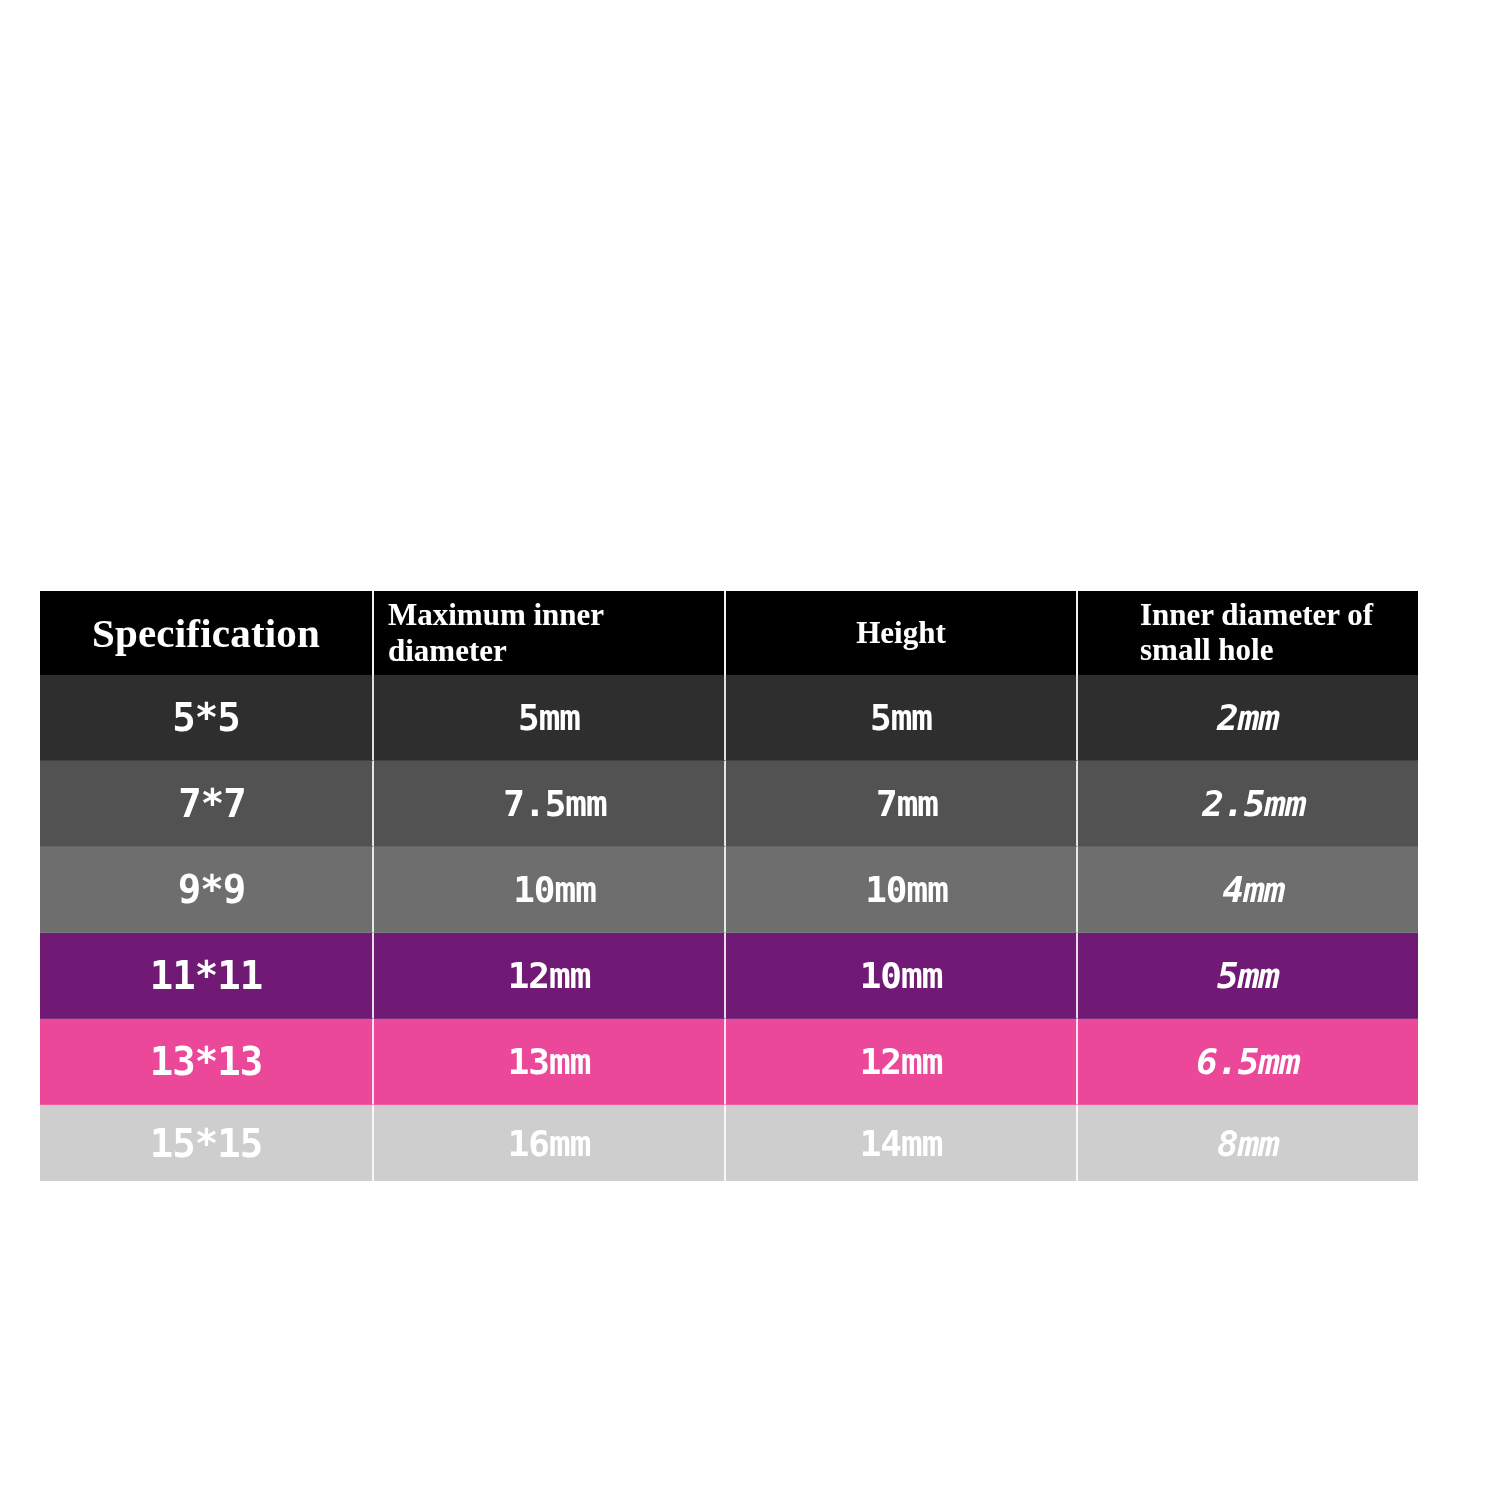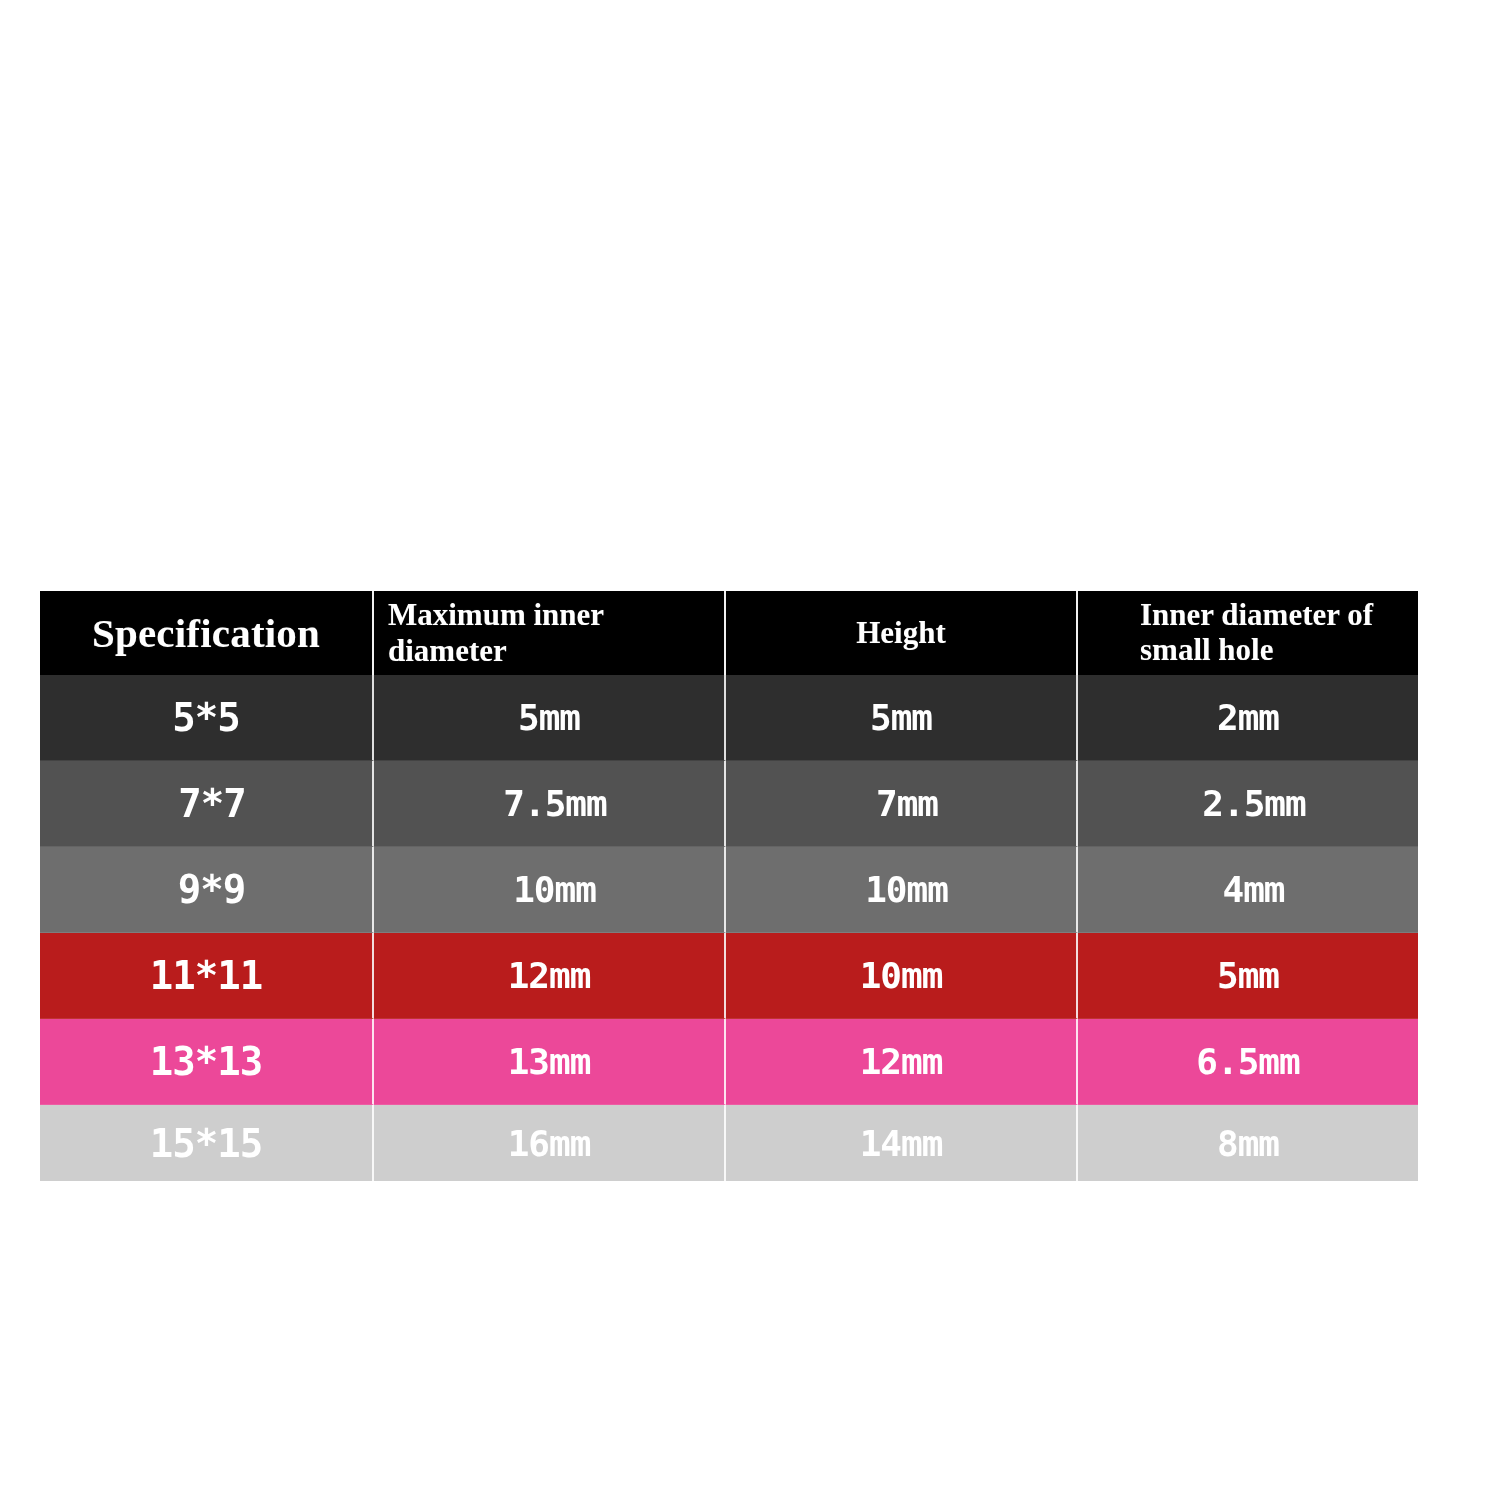--- a/index.html
+++ b/index.html
@@ -79,31 +79,31 @@
     vertical-align: middle;
     box-sizing: border-box;
     border-right: 2px solid rgba(255,255,255,0.85);
     font-family: "DejaVu Sans Mono", monospace;
     font-weight: 700;
     font-size: 36px;
     color: #ffffff;
     letter-spacing: -1px;
     white-space: nowrap;
   }
-  tbody td:last-child { border-right: none; }
+  tbody td:last-child { border-right: none; font-style: italic; }
 
   tbody td.spec-cell {
     font-size: 39px;
   }
 
   
   tbody tr.r0 td { background: #2e2e2e; }
   tbody tr.r1 td { background: #525252; padding-left: 12px; }
   tbody tr.r2 td { background: #6e6e6e; padding-left: 11px; }
-  tbody tr.r3 td { background: #b91c1c; }
+  tbody tr.r3 td { background: #701a75; }
   tbody tr.r4 td { background: #ec4899; }
   tbody tr.r5 td { background: #cecece; height: 76px; margin-left: 30px; }
 
   
   tbody tr td { border-bottom: 1px solid rgba(255,255,255,0.10); }
   tbody tr.r5 td { border-bottom: none; }
 </style>
 </head>
 <body>
 

